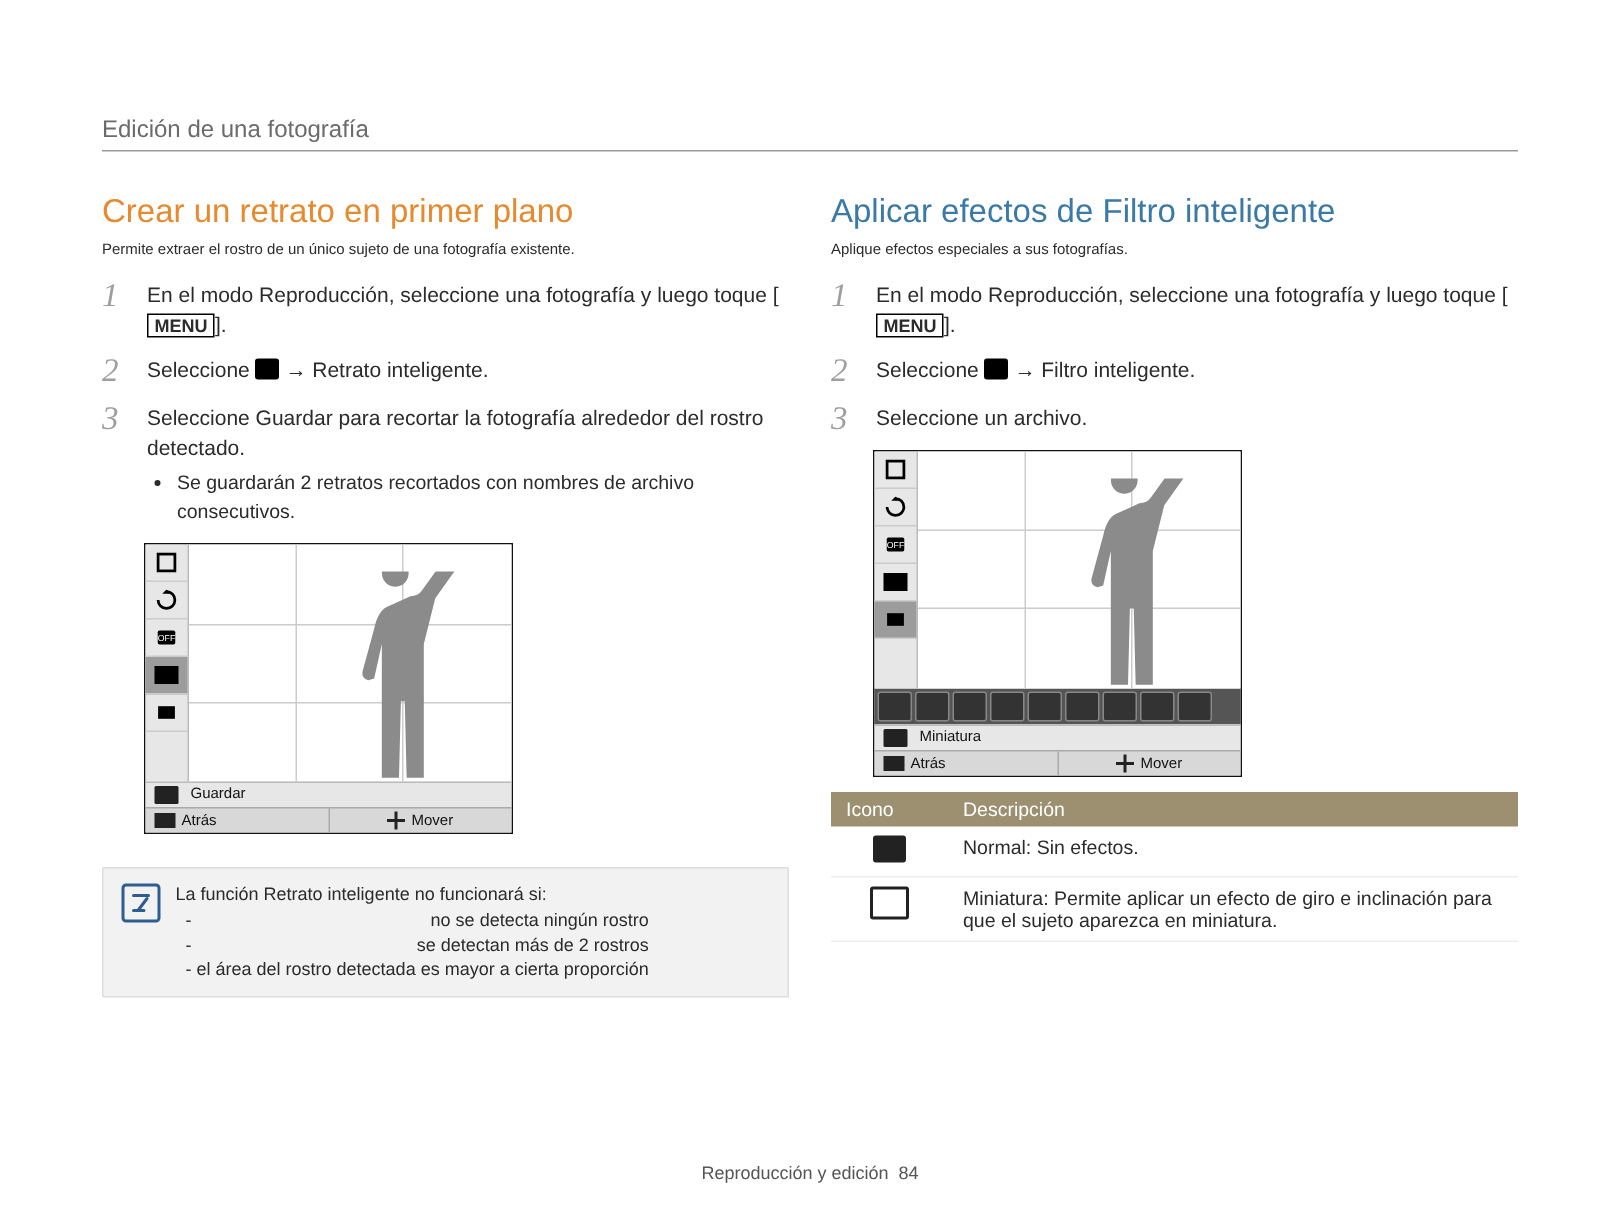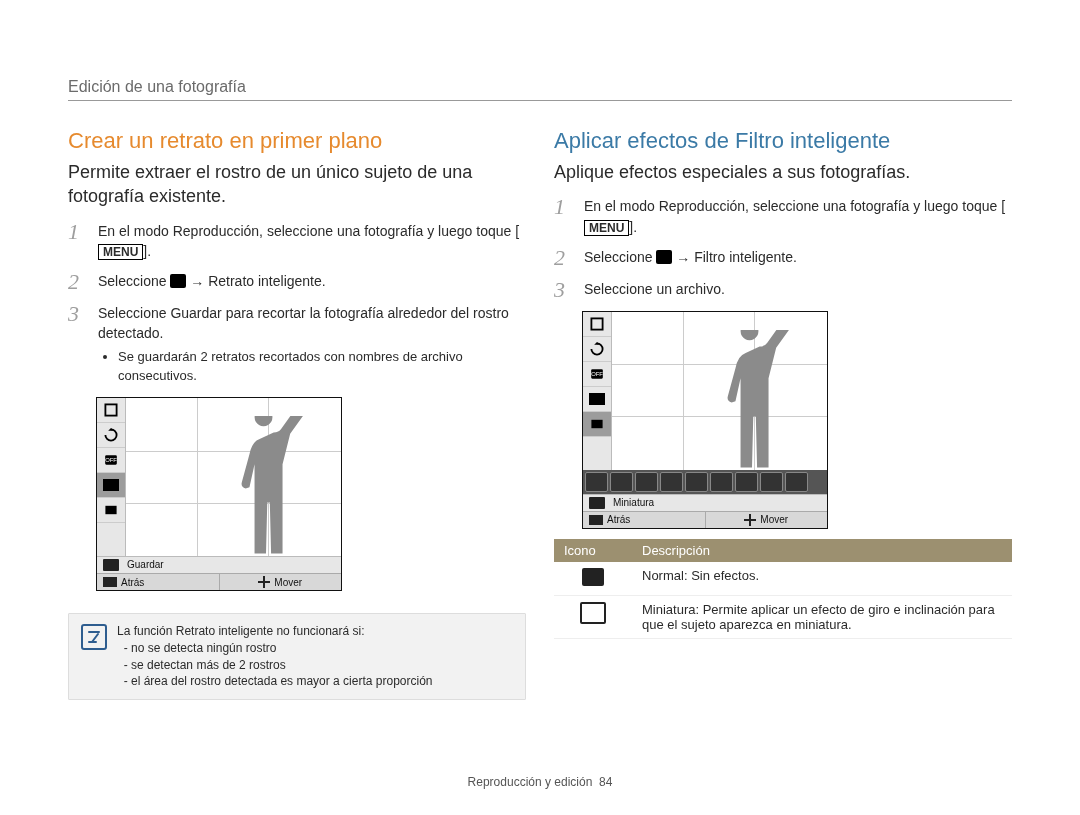--- a/index.html
+++ b/index.html
@@ -48,21 +48,21 @@
     gap: 28px;
   }
   .col{flex:1; min-width:0;}
   h1{
     font-size: 22px;
     font-weight: 400;
     margin: 0 0 6px 0;
   }
   .col.left h1{color: var(--accent-orange);}
   .col.right h1{color: var(--accent-blue);}
-  p.lead{margin:0 0 12px 0; font-size:18px; line-height:1.35;}
+  p.lead{margin:0 0 12px 0; font-size:10px; line-height:1.35;}
   ol.steps{list-style:none; padding:0; margin:8px 0 0 0;}
   ol.steps>li{
     display:flex;
     gap: 12px;
     margin-bottom: 10px;
     font-size:14px;
     line-height:1.45;
   }
   .stepnum{
     font-style: italic;
@@ -181,21 +181,21 @@
     padding:10px 12px;
     font-size:12px;
     border-radius:1px;
   }
   .note-icon{
     width:22px;height:22px;border:2px solid #2e5d8f;border-radius:3px;
     display:flex;align-items:center;justify-content:center;
     color:#2e5d8f; flex-shrink:0;
   }
   .note ul{margin:2px 0 0 0; padding-left:14px;}
-  .note li{margin:0;line-height:1.35; list-style:"- ";}
+  .note li{margin:0;line-height:1.35; list-style:"- ";text-align:right;}
 
   
   .icondesc{
     margin-top:10px;
     width:100%;
     border-collapse:collapse;
     font-size:13px;
   }
   .icondesc th{
     background: var(--olive);

